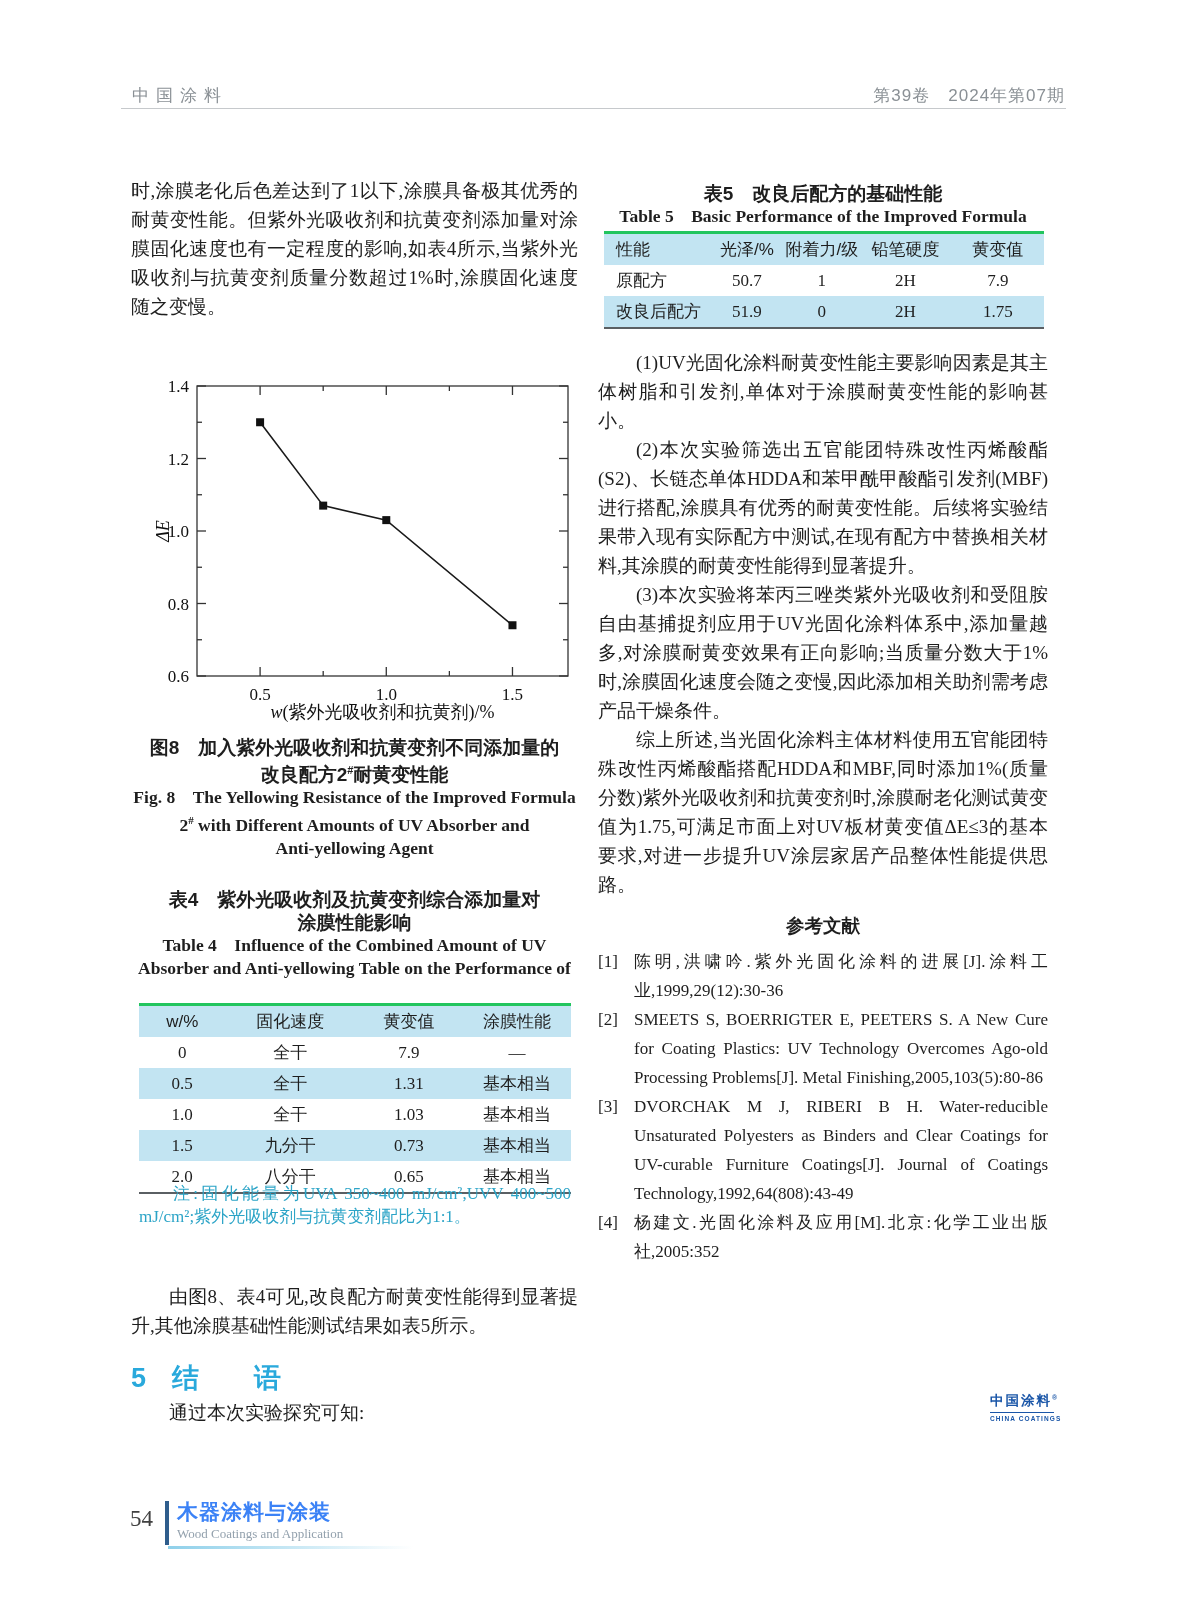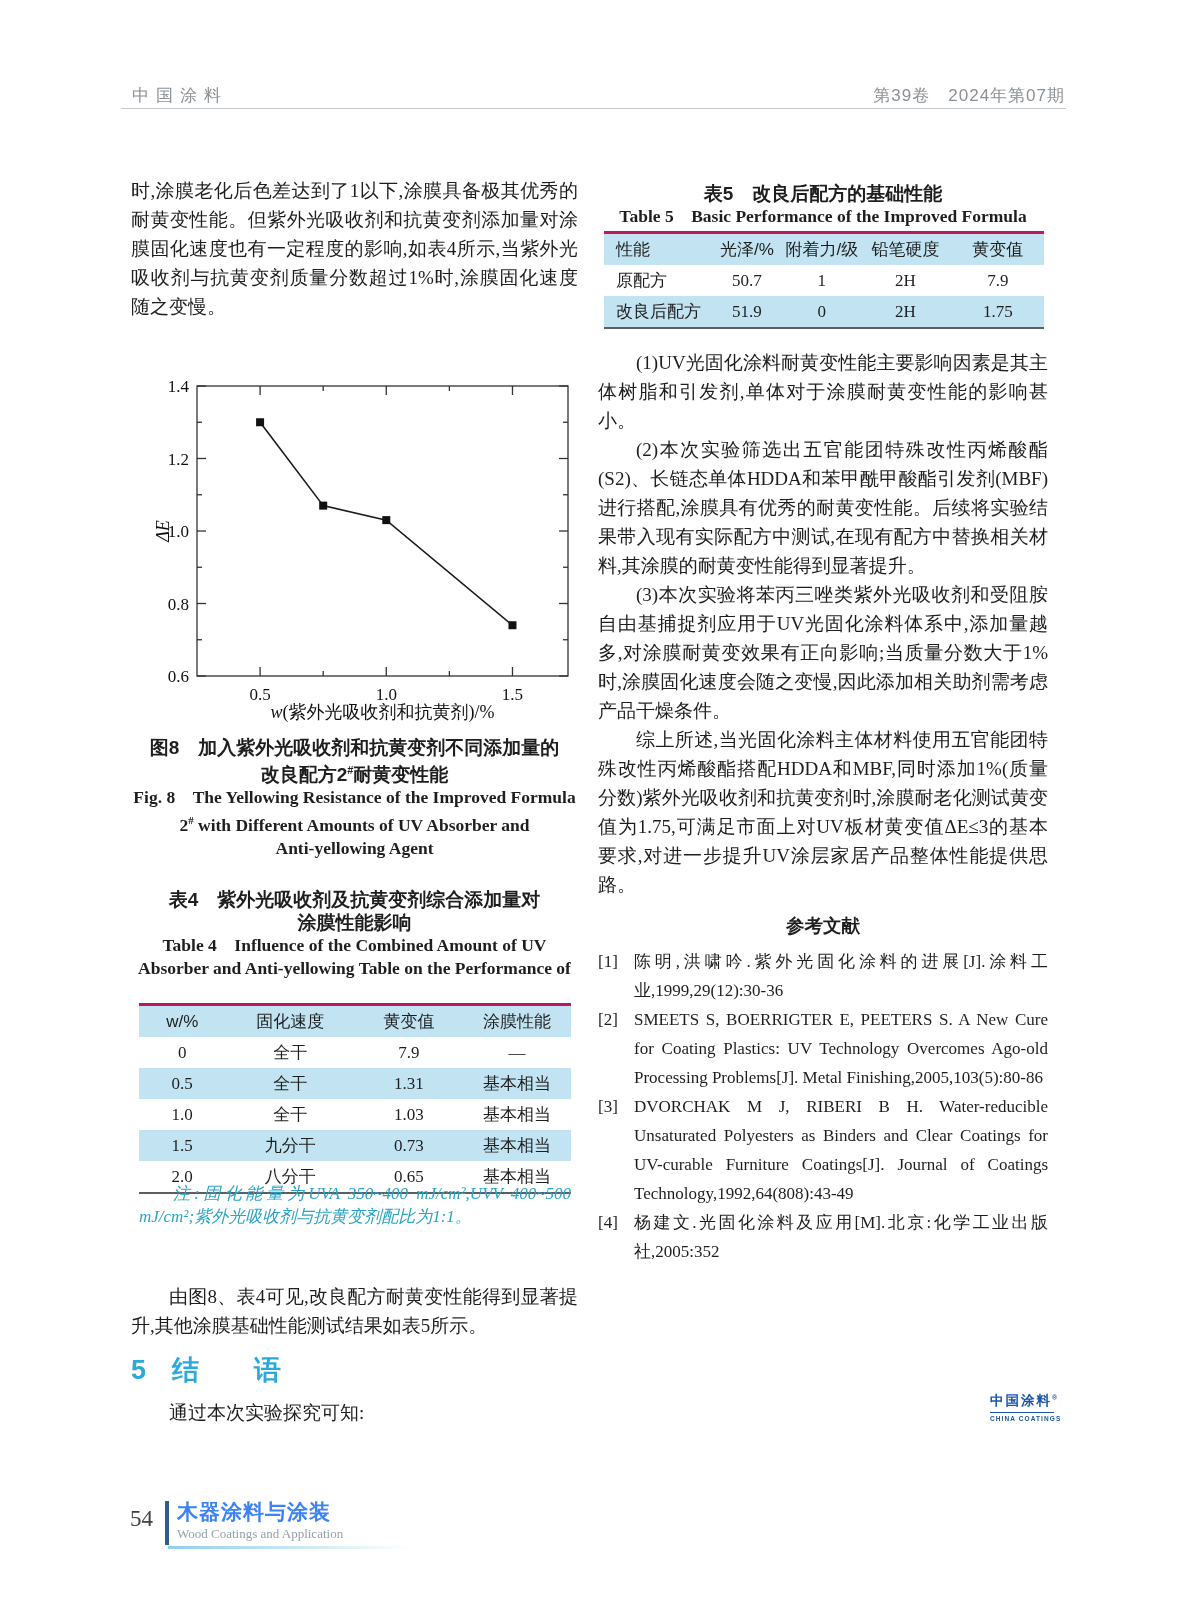--- a/index.html
+++ b/index.html
@@ -16,33 +16,33 @@
   .para{font-size:19px;line-height:29px;text-align:justify;}
   .indent{text-indent:2em;}
   
   .cap{width:447px;text-align:center;}
   .cap .cn{font-family:"Liberation Sans","DejaVu Sans",sans-serif;font-weight:bold;
            font-size:19px;line-height:23px;}
   .cap .en{font-family:"Liberation Serif","DejaVu Serif",serif;font-weight:bold;
            font-size:17.5px;line-height:23px;}
   .cap sup{font-size:11px;}
   
-  table.paper{border-collapse:collapse;width:100%;border-top:3px solid #be185d;
+  table.paper{border-collapse:collapse;width:100%;border-top:3px solid #22c55e;
               border-bottom:2px solid #5a5f63;font-size:17px;}
   table.paper th{font-family:"Liberation Sans","DejaVu Sans",sans-serif;font-weight:normal;
                  background:#c2e4f2;height:29px;text-align:center;}
   table.paper td{height:29px;text-align:center;font-family:"Liberation Serif","DejaVu Serif",serif;}
   table.paper tbody tr:nth-child(even){background:#c2e4f2;}
   .tbl5 th:first-child,.tbl5 td:first-child{text-align:left;padding-left:12px;}
   
-  .note{color:#2ba4c7;font-style:italic;font-size:17px;line-height:23px;
+  .note{color:#2ba4c7;font-size:17px;line-height:23px;
         text-align:justify;text-indent:2em;}
   
   .sec{font-family:"Liberation Sans","DejaVu Sans",sans-serif;font-weight:bold;
-       color:#29a9dc;font-size:27px;}
+       color:#29a9dc;font-size:27px;margin-top:8px;}
   .sec .sec-title{margin-left:26px;letter-spacing:14px;}
   
   .ref-heading{font-family:"Liberation Sans","DejaVu Sans",sans-serif;font-weight:bold;
                font-size:18.5px;text-align:center;margin:14px 0 9px 0;}
   .ref-row{display:flex;font-size:17px;line-height:29px;}
   .ref-no{width:36px;flex:0 0 36px;}
   .ref-text{flex:1;text-align:justify;}
   
   .pg-no{left:130px;top:1506px;font-size:23px;color:#404040;}
   .ftr-bar{left:165px;top:1501px;width:4px;height:44px;background:#2f5d8c;}

